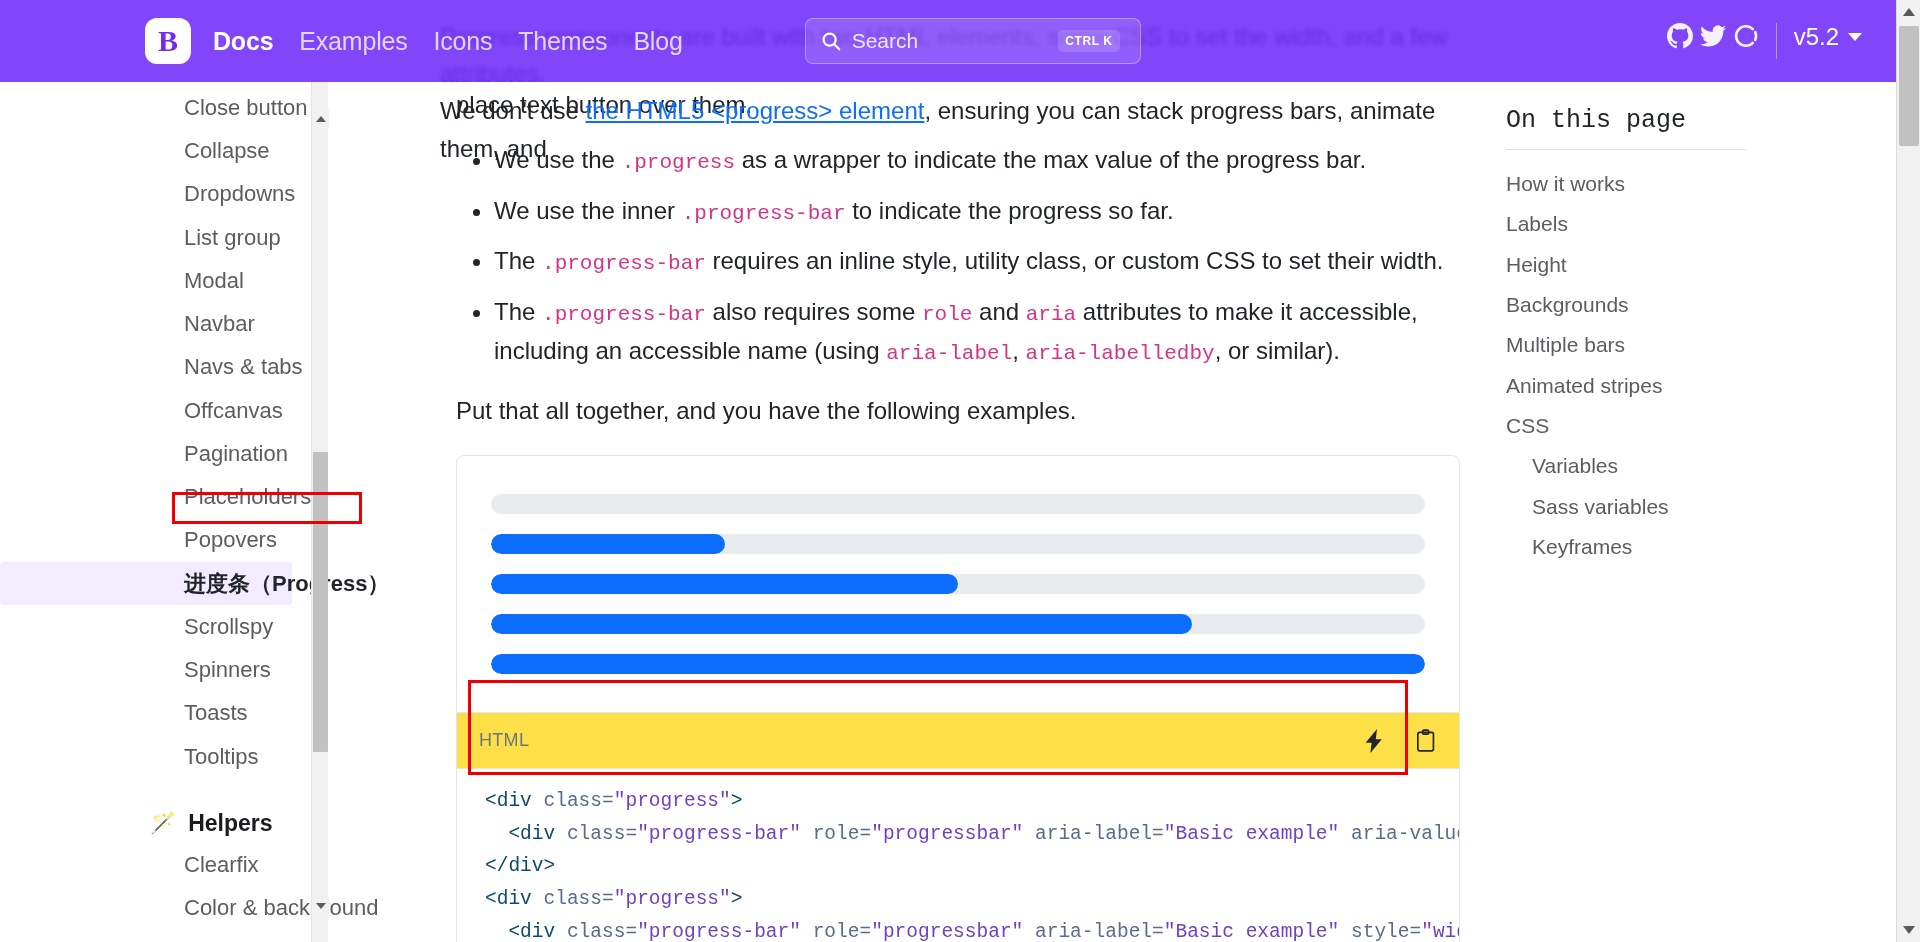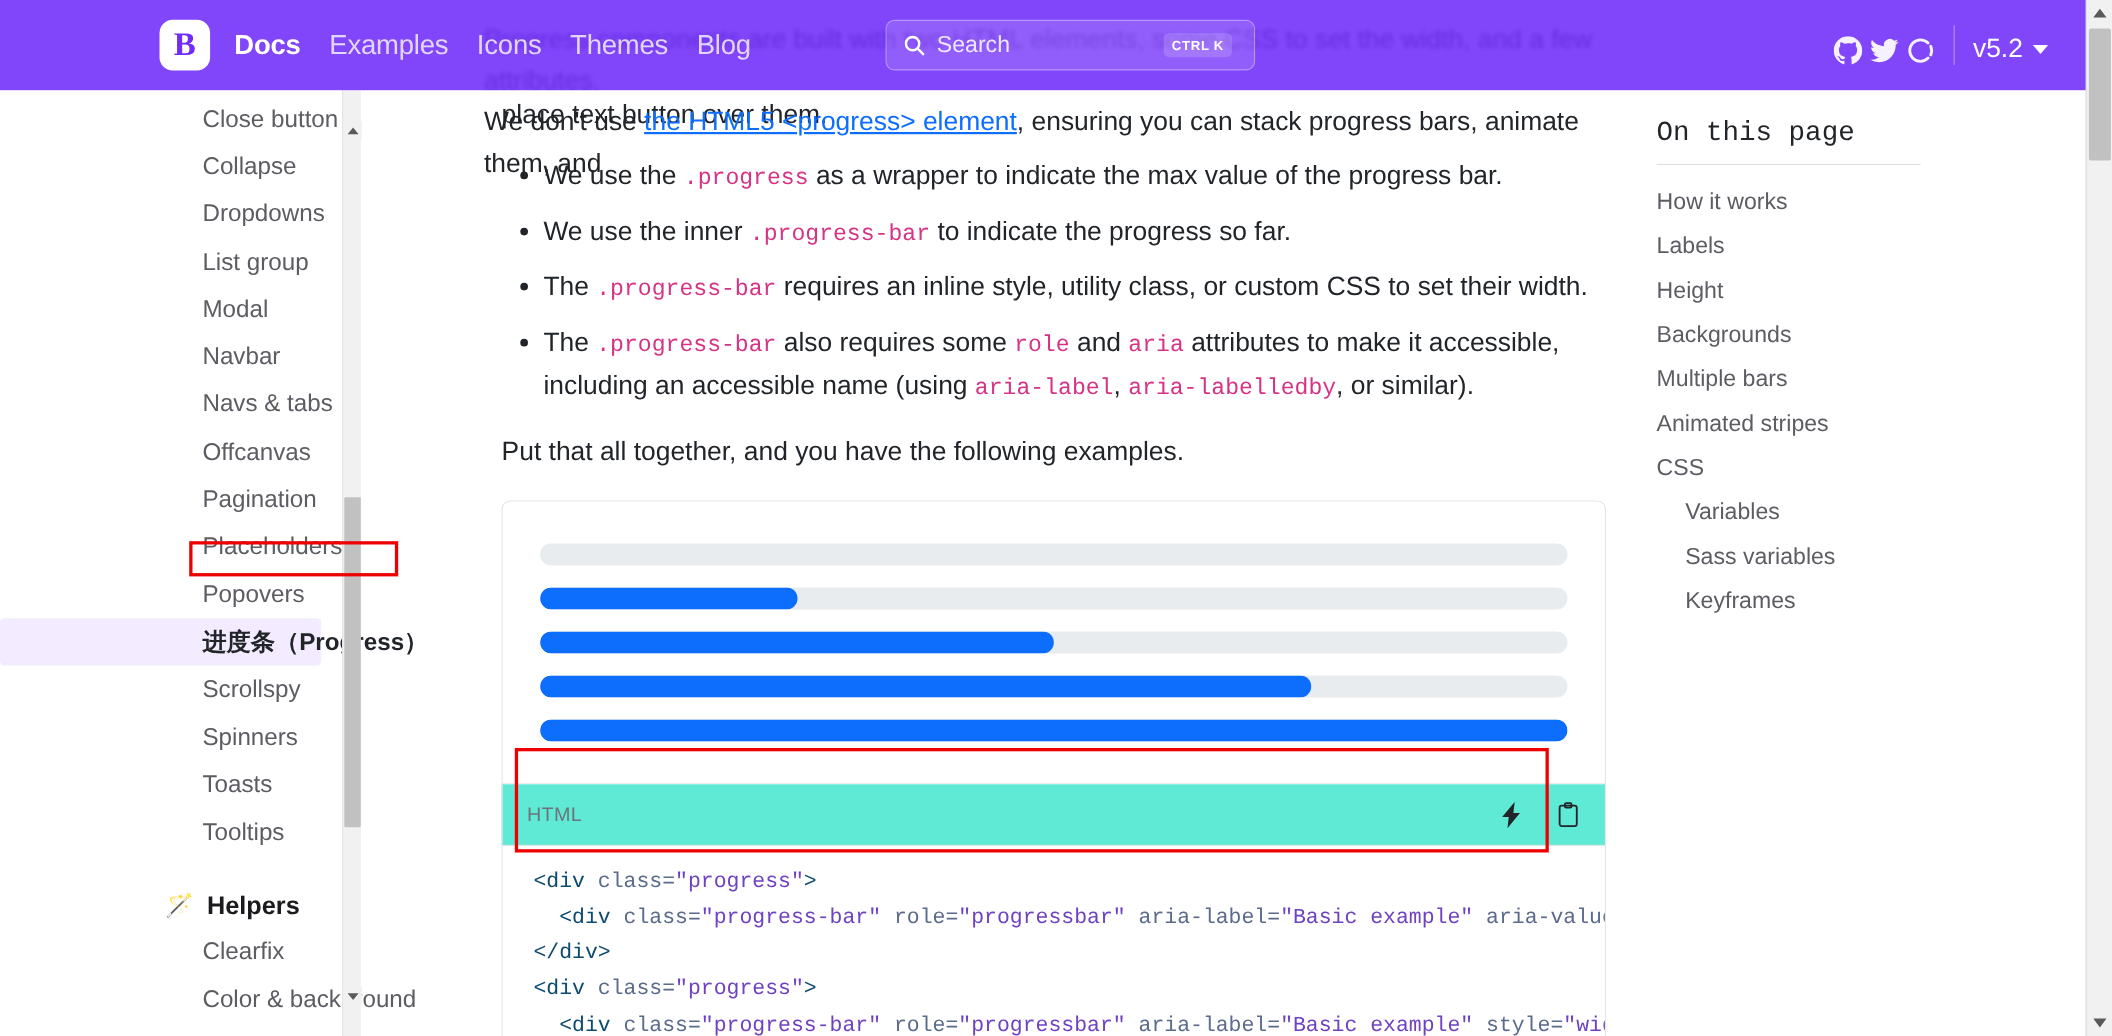--- a/index.html
+++ b/index.html
@@ -39,21 +39,21 @@
   }
   .search-icon { width: 22px; height: 22px; flex: none; }
   .search-placeholder {
     color: rgba(255,255,255,0.85); font-size: 21px; margin-left: 10px; flex: 1;
   }
   .kbd {
     background: rgba(255,255,255,0.16); border-radius: 5px;
     color: #fff; font-size: 12px; padding: 4px 7px; letter-spacing: 0.6px;
     font-family: "Liberation Sans", sans-serif; font-weight: bold;
   }
-  .nav-right { margin-left: auto; display:flex; align-items:flex-end; gap: 7px; padding-right: 24px; }
+  .nav-right { margin-left: auto; display:flex; align-items:flex-start; gap: 7px; padding-right: 24px; }
   .nav-icon { width: 26px; height: 26px; color: #fff; opacity: 0.92; cursor: pointer; }
   .nav-sep { width: 1px; height: 36px; background: rgba(255,255,255,0.4); margin: 0 10px; }
   .version-btn {
     color: #fff; font-size: 24px; display:flex; align-items:center; gap:9px;
     padding-right: 10px;
   }
   .caret { width:0;height:0;border-left:7px solid transparent;border-right:7px solid transparent;border-top:8px solid #fff; }
 
   
   .sidebar {
@@ -113,21 +113,21 @@
   }
   .progress {
     height: 20px; background: #e9ecef; border-radius: 10px; overflow: hidden;
     margin-bottom: 20px;
   }
   .progress:last-child { margin-bottom: 0; }
   .progress-bar { height: 100%; background: #0d6efd; border-radius: 10px; }
 
   
   .code-head {
-    border: 1px solid #e5e5e5; border-top: none; background: #5eead4;
+    border: 1px solid #e5e5e5; border-top: none; background: #fde047;
     height: 56px; display: flex; align-items: center; padding: 0 22px 0 22px;
   }
   .code-lang { font-size: 18px; color: #6c757d; letter-spacing: 0.3px; }
   .code-actions { margin-left: auto; display: flex; align-items: center; gap: 30px; }
   .code-actions svg { width: 22px; height: 24px; color: #212529; cursor: pointer; }
 
   
   .code-body {
     border: 1px solid #e5e5e5; border-top: none; background: #fff;
     padding: 16px 0 0 0; position: relative; overflow: hidden;

